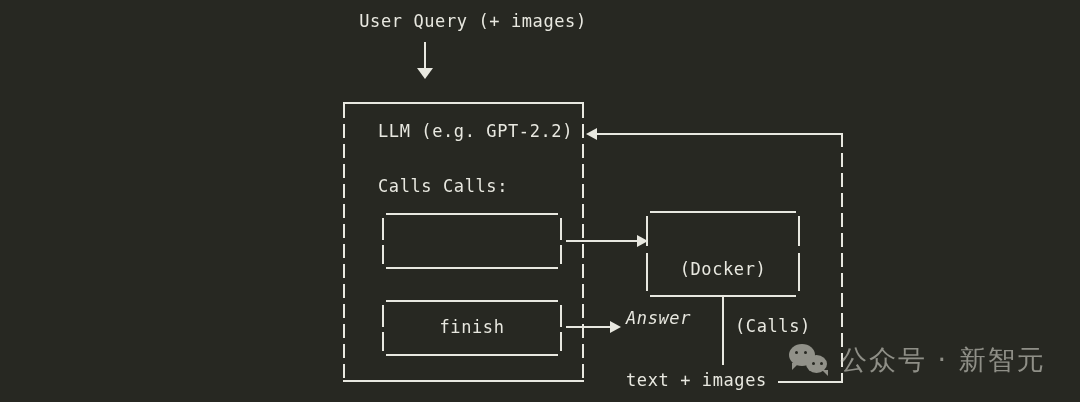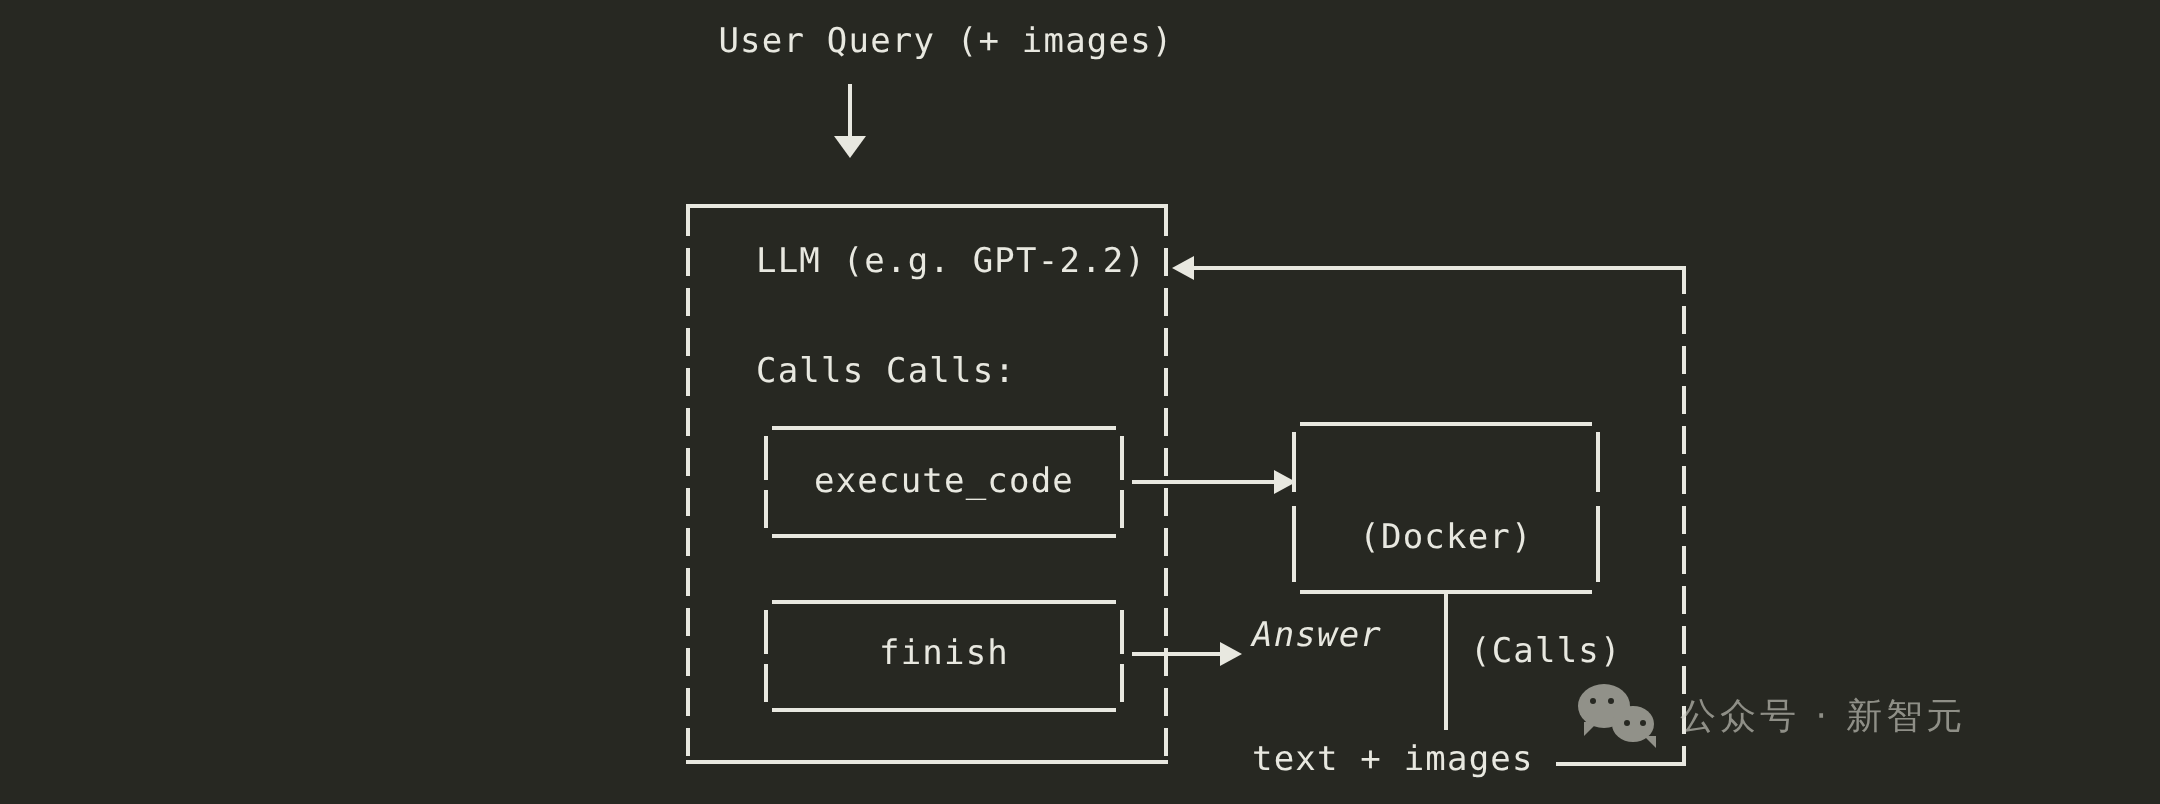--- a/index.html
+++ b/index.html
@@ -91,21 +91,21 @@
     position: absolute;
     display: flex;
     align-items: center;
     gap: 9px;
     opacity: 0.62;
     pointer-events: none;
   }
   #watermark .wm-text {
     color: #cfcfc6;
     font-family: "DejaVu Sans", "Liberation Sans", sans-serif;
-    font-size: 18px;
+    font-size: 27px;
     letter-spacing: 2px;
     white-space: nowrap;
   }
   .wechat {
     position: relative;
     width: 42px;
     height: 32px;
   }
   .wechat .bub {
     position: absolute;
@@ -153,21 +153,20 @@
   <div class="txt" style="left:378px; top:176px;">Calls Calls:</div>
 
   <div class="gapbox" style="left:382px; top:213px; width:180px; height:56px;">
     <i style="left:4px;  top:0;    width:172px; height:2px;"></i>
     <i style="left:4px;  bottom:0; width:172px; height:2px;"></i>
     <i style="left:0;    top:5px;  width:2px;   height:22px;"></i>
     <i style="left:0;    top:32px; width:2px;   height:19px;"></i>
     <i style="right:0;   top:5px;  width:2px;   height:22px;"></i>
     <i style="right:0;   top:32px; width:2px;   height:19px;"></i>
   </div>
-  <div class="txt t-center" style="left:472px; top:231px;">execute_code</div>
 
   <div class="gapbox" style="left:382px; top:300px; width:180px; height:56px;">
     <i style="left:4px;  top:0;    width:172px; height:2px;"></i>
     <i style="left:4px;  bottom:0; width:172px; height:2px;"></i>
     <i style="left:0;    top:5px;  width:2px;   height:22px;"></i>
     <i style="left:0;    top:32px; width:2px;   height:19px;"></i>
     <i style="right:0;   top:5px;  width:2px;   height:22px;"></i>
     <i style="right:0;   top:32px; width:2px;   height:19px;"></i>
   </div>
   <div class="txt t-center" style="left:472px; top:317px;">finish</div>

